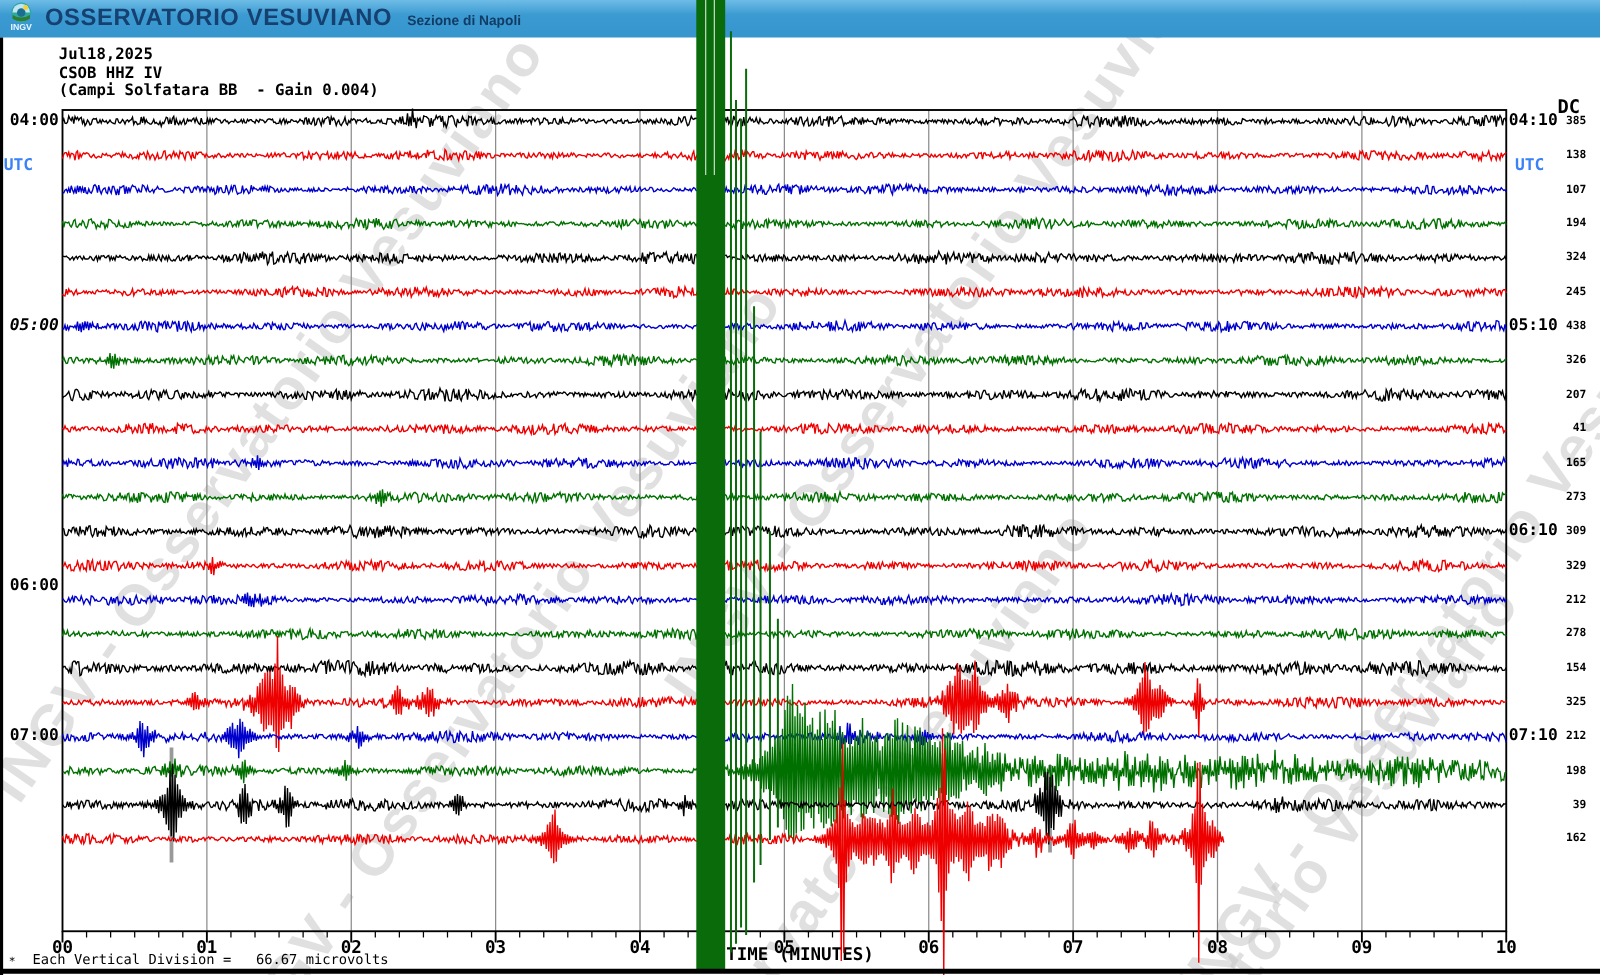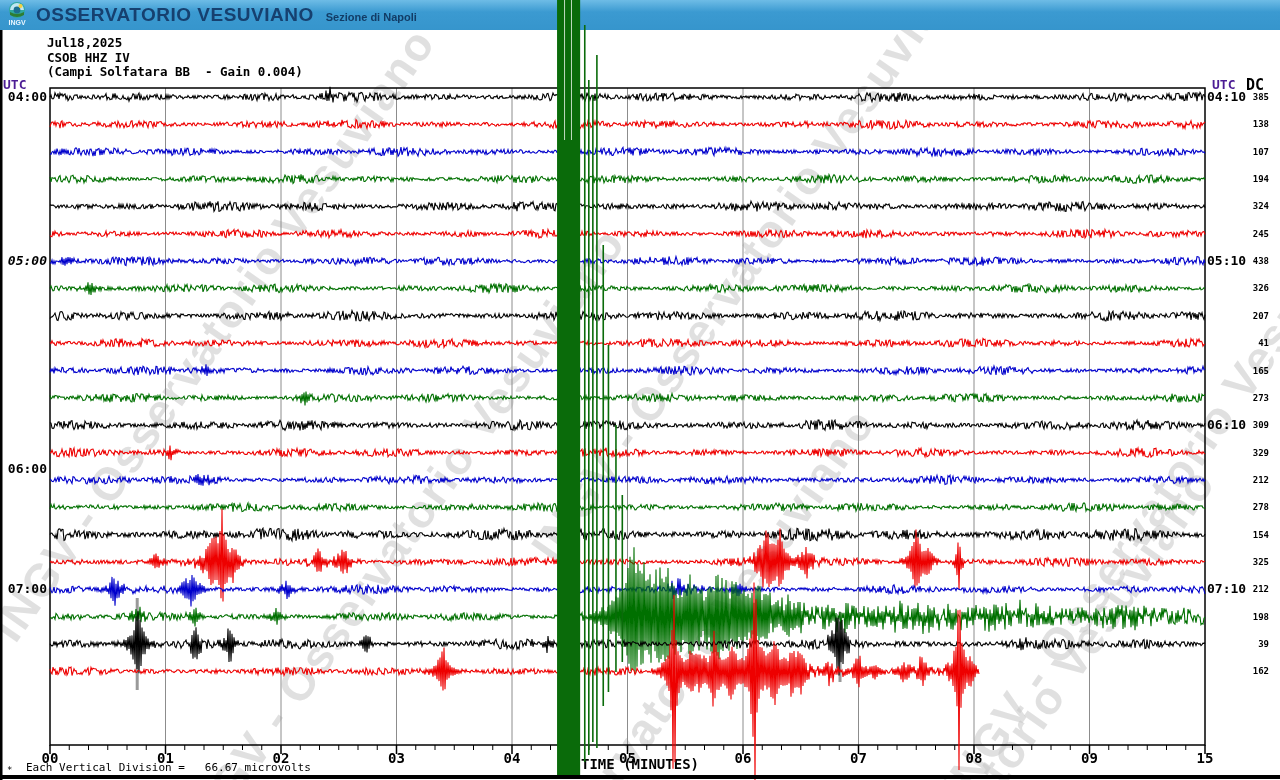--- a/index.html
+++ b/index.html
@@ -25,21 +25,21 @@
   #logo .logo-txt{font-family:"Liberation Sans",sans-serif;font-size:7px;font-weight:bold;color:#eaf6ff;line-height:7px;}
   #header-title{
     font-family:"Liberation Sans","DejaVu Sans",sans-serif;font-weight:bold;
     font-size:19px;margin-left:6px;letter-spacing:.5px;
   }
   #header-subtitle{
     font-family:"Liberation Sans","DejaVu Sans",sans-serif;font-weight:bold;
     font-size:11px;margin-left:12px;margin-top:3px;
   }
   #station-info{position:absolute;left:47px;top:36px;z-index:2;font-weight:bold;font-size:12.5px;line-height:14.5px;color:#000;}
-  .corner-label{position:absolute;z-index:2;font-weight:bold;font-size:13px;color:#4c1d95;}
+  .corner-label{position:absolute;z-index:2;font-weight:bold;font-size:13px;color:#3b82f6;margin-top:48px;}
   #utc-left{left:3px;top:77px;}
   #utc-right{left:1212px;top:77px;}
   #dc-header{left:1246px;top:76px;font-size:15px;font-weight:bold;position:absolute;z-index:2;color:#000;}
   .hour-label{position:absolute;left:0;width:47px;text-align:right;font-weight:bold;font-size:13px;color:#000;z-index:2;}
   .time-label{position:absolute;left:1207px;font-weight:bold;font-size:13px;color:#000;z-index:2;}
   .dc-value{position:absolute;left:1238px;width:31px;text-align:right;font-weight:bold;font-size:9px;color:#000;z-index:2;}
   .x-tick-label{position:absolute;width:34px;text-align:center;top:750px;font-weight:bold;font-size:14px;color:#000;z-index:2;}
   #x-axis-title{position:absolute;left:540px;width:200px;text-align:center;top:756px;font-weight:bold;font-size:14px;color:#000;z-index:2;}
   #footnote{position:absolute;left:26px;top:761px;font-size:11px;color:#000;z-index:2;text-align:center;}
   #footnote-marker{position:absolute;left:7px;top:765px;font-size:9px;color:#000;z-index:2;}
@@ -122,21 +122,21 @@
     <div class="x-tick-label mono" style="left: 33px;">00</div>
     <div class="x-tick-label mono" style="left: 148.5px;">01</div>
     <div class="x-tick-label mono" style="left: 264px;">02</div>
     <div class="x-tick-label mono" style="left: 379.5px;">03</div>
     <div class="x-tick-label mono" style="left: 495px;">04</div>
     <div class="x-tick-label mono" style="left: 610.5px;">05</div>
     <div class="x-tick-label mono" style="left: 726px;">06</div>
     <div class="x-tick-label mono" style="left: 841.5px;">07</div>
     <div class="x-tick-label mono" style="left: 957px;">08</div>
     <div class="x-tick-label mono" style="left: 1072.5px;">09</div>
-    <div class="x-tick-label mono" style="left: 1188px;">15</div>
+    <div class="x-tick-label mono" style="left: 1188px;">10</div>
   </div>
 
 <div id="x-axis-title" class="pre">TIME (MINUTES)</div>
 <div id="footnote-marker">*</div>
 <div id="footnote" class="pre">Each Vertical Division =   66.67 microvolts</div>
 
 <svg id="plot-svg" width="1280" height="780">
     <line x1="165.5" y1="88" x2="165.5" y2="745" stroke="#8c8c8c" stroke-width="1"></line>
     <line x1="281" y1="88" x2="281" y2="745" stroke="#8c8c8c" stroke-width="1"></line>
     <line x1="396.5" y1="88" x2="396.5" y2="745" stroke="#8c8c8c" stroke-width="1"></line>

